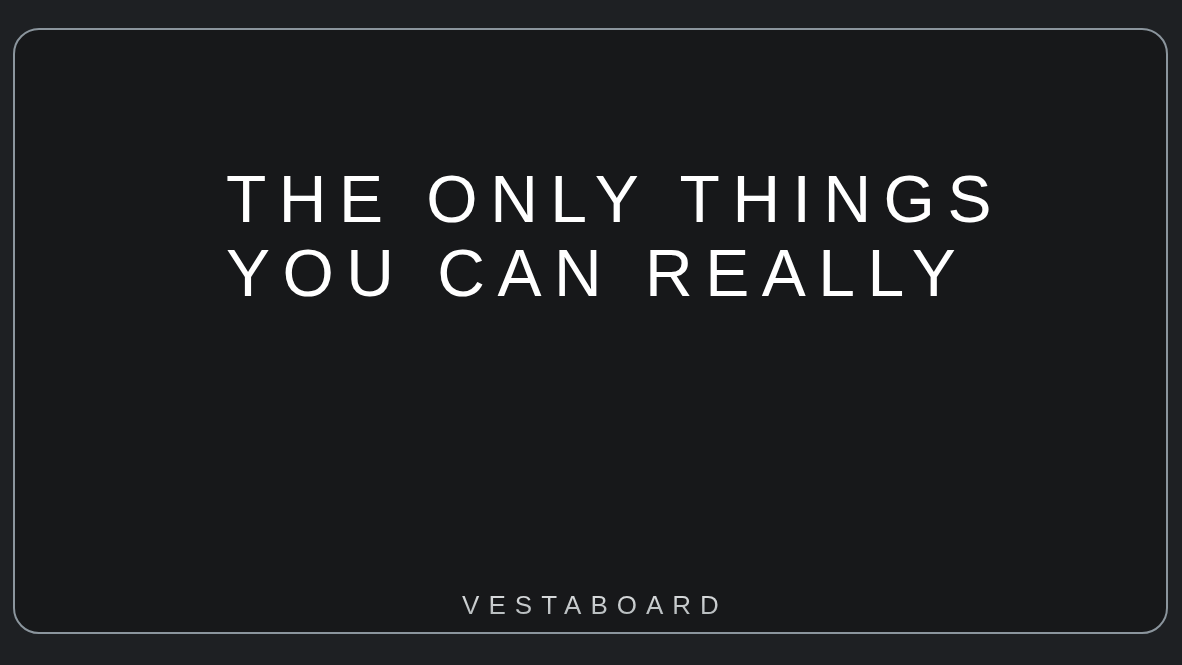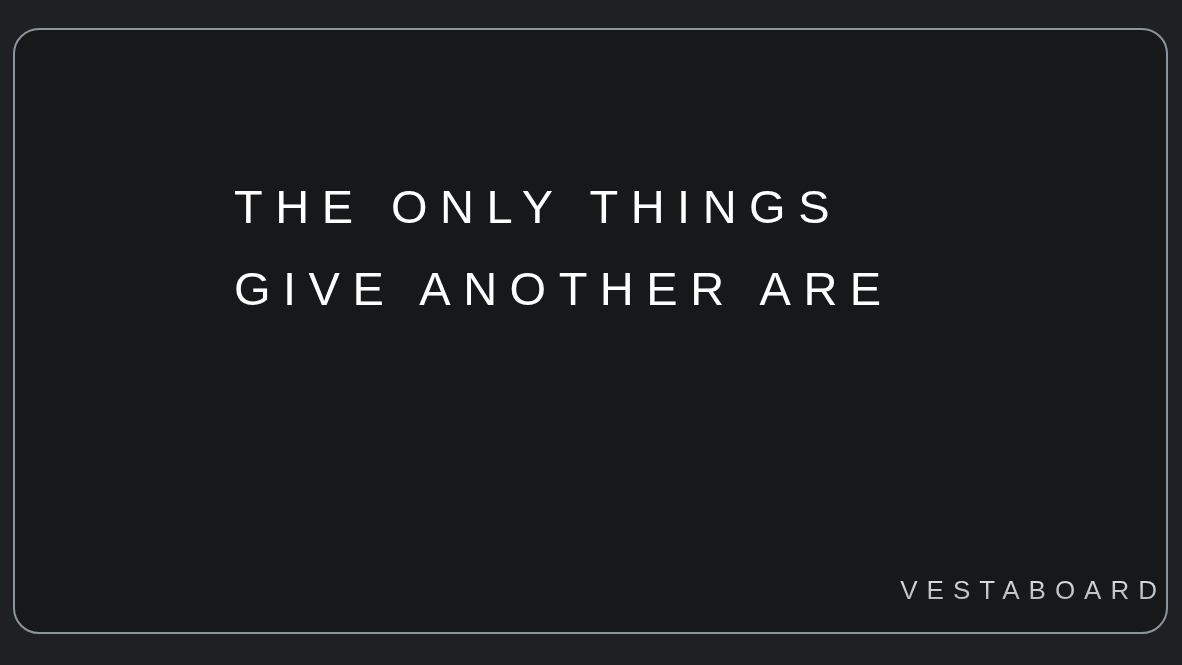--- a/index.html
+++ b/index.html
@@ -39,36 +39,36 @@
   #quote-block {
     position: absolute;
     left: 207px;
     top: 130px;
     width: 900px;
   }
 
   .quote-line {
     color: #ffffff;
     font-family: "Liberation Sans", sans-serif;
-    font-size: 47px;
+    font-size: 66px;
     font-weight: 300;
     line-height: 70px;
     letter-spacing: 12.5px;
     white-space: pre;
     text-transform: uppercase;
-    margin: 12px;
+    margin: 4px;
   }
 
   
   #brand-wordmark {
     position: absolute;
     left: 0;
     right: 0;
-    top: 545px;
-    text-align: right;
+    top: 560px;
+    text-align: center;
   }
 
   #brand-wordmark .brand-text {
     display: inline-block;
     color: #c6c9cb;
     font-family: "Liberation Sans", sans-serif;
     font-size: 26px;
     font-weight: 300;
     letter-spacing: 9px;
     
@@ -82,21 +82,21 @@
 </style>
 </head>
 <body>
 
 <div id="stage">
 
   <div id="display-card">
 
     <div id="quote-block">
       <div class="quote-line">THE ONLY THINGS</div>
-      <div class="quote-line">GIVE ANOTHER ARE</div>
+      <div class="quote-line">YOU CAN REALLY</div>
     </div>
 
     <div id="brand-wordmark">
       <span class="brand-text">VESTABOARD</span>
     </div>
 
   </div>
 
 </div>
 

